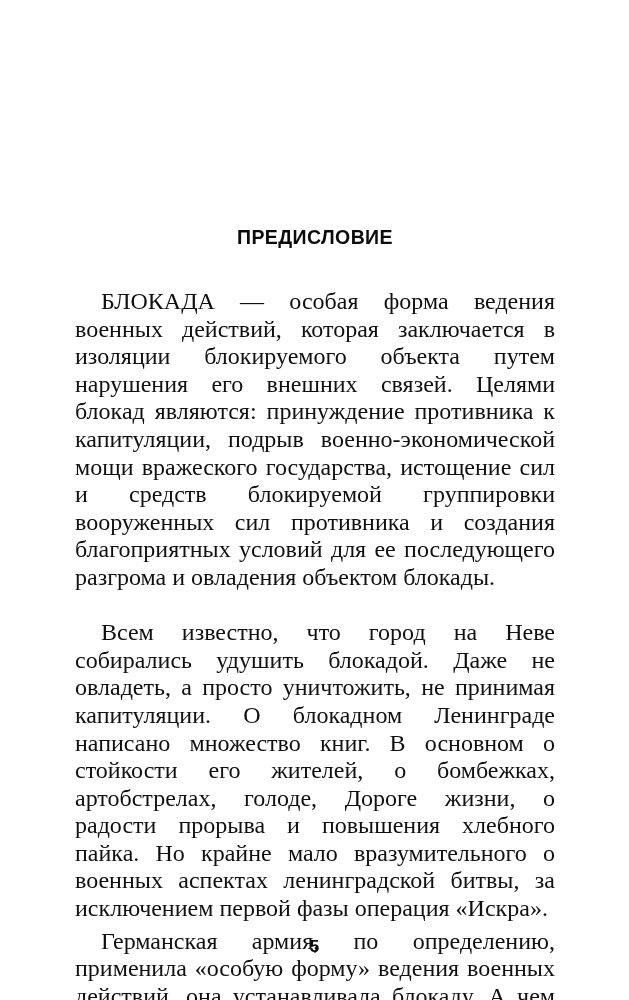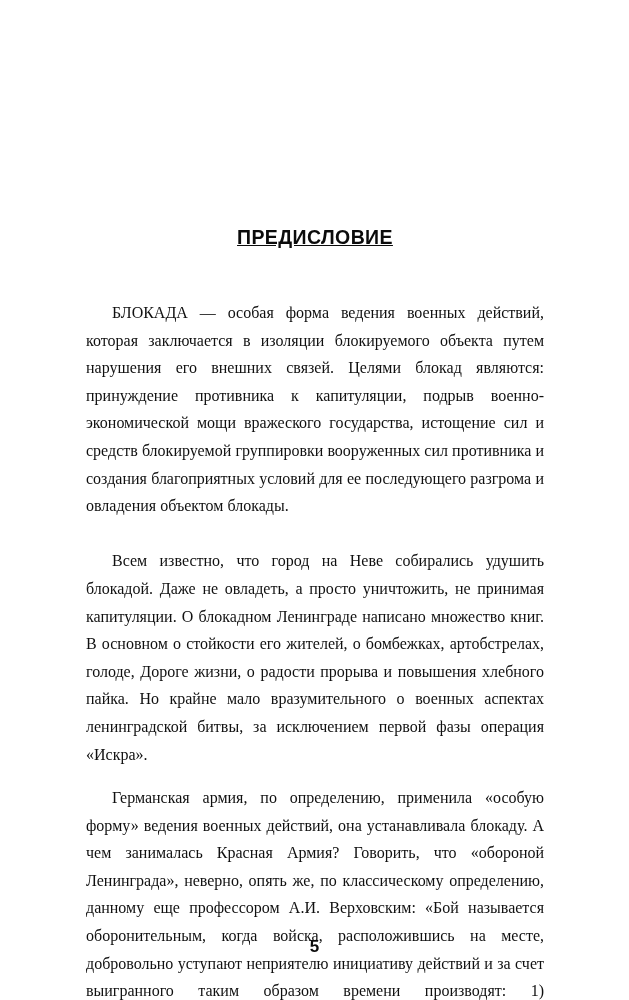--- a/index.html
+++ b/index.html
@@ -33,35 +33,34 @@
     left: 0;
     top: 228px;
     width: 490px;
     text-align: center;
     font-family: "Liberation Sans", sans-serif;
     font-weight: bold;
     font-size: 19.5px;
     letter-spacing: 0.4px;
     color: #0b0b0b;
     line-height: 1;
-    text-decoration: underline;
   }
 
   .body-block {
     position: absolute;
     left: 0;
     top: 283px;
     width: 490px;
   }
 
   p.para {
-    margin: 16px;
+    margin: 5px;
     padding: 0;
     font-family: "Liberation Serif", "DejaVu Serif", serif;
-    font-size: 16px;
+    font-size: 24px;
     line-height: 27.6px;
     color: #101010;
     text-align: justify;
     text-justify: inter-word;
     text-indent: 26px;
     hyphens: manual;
     -webkit-hyphens: manual;
   }
 
   

